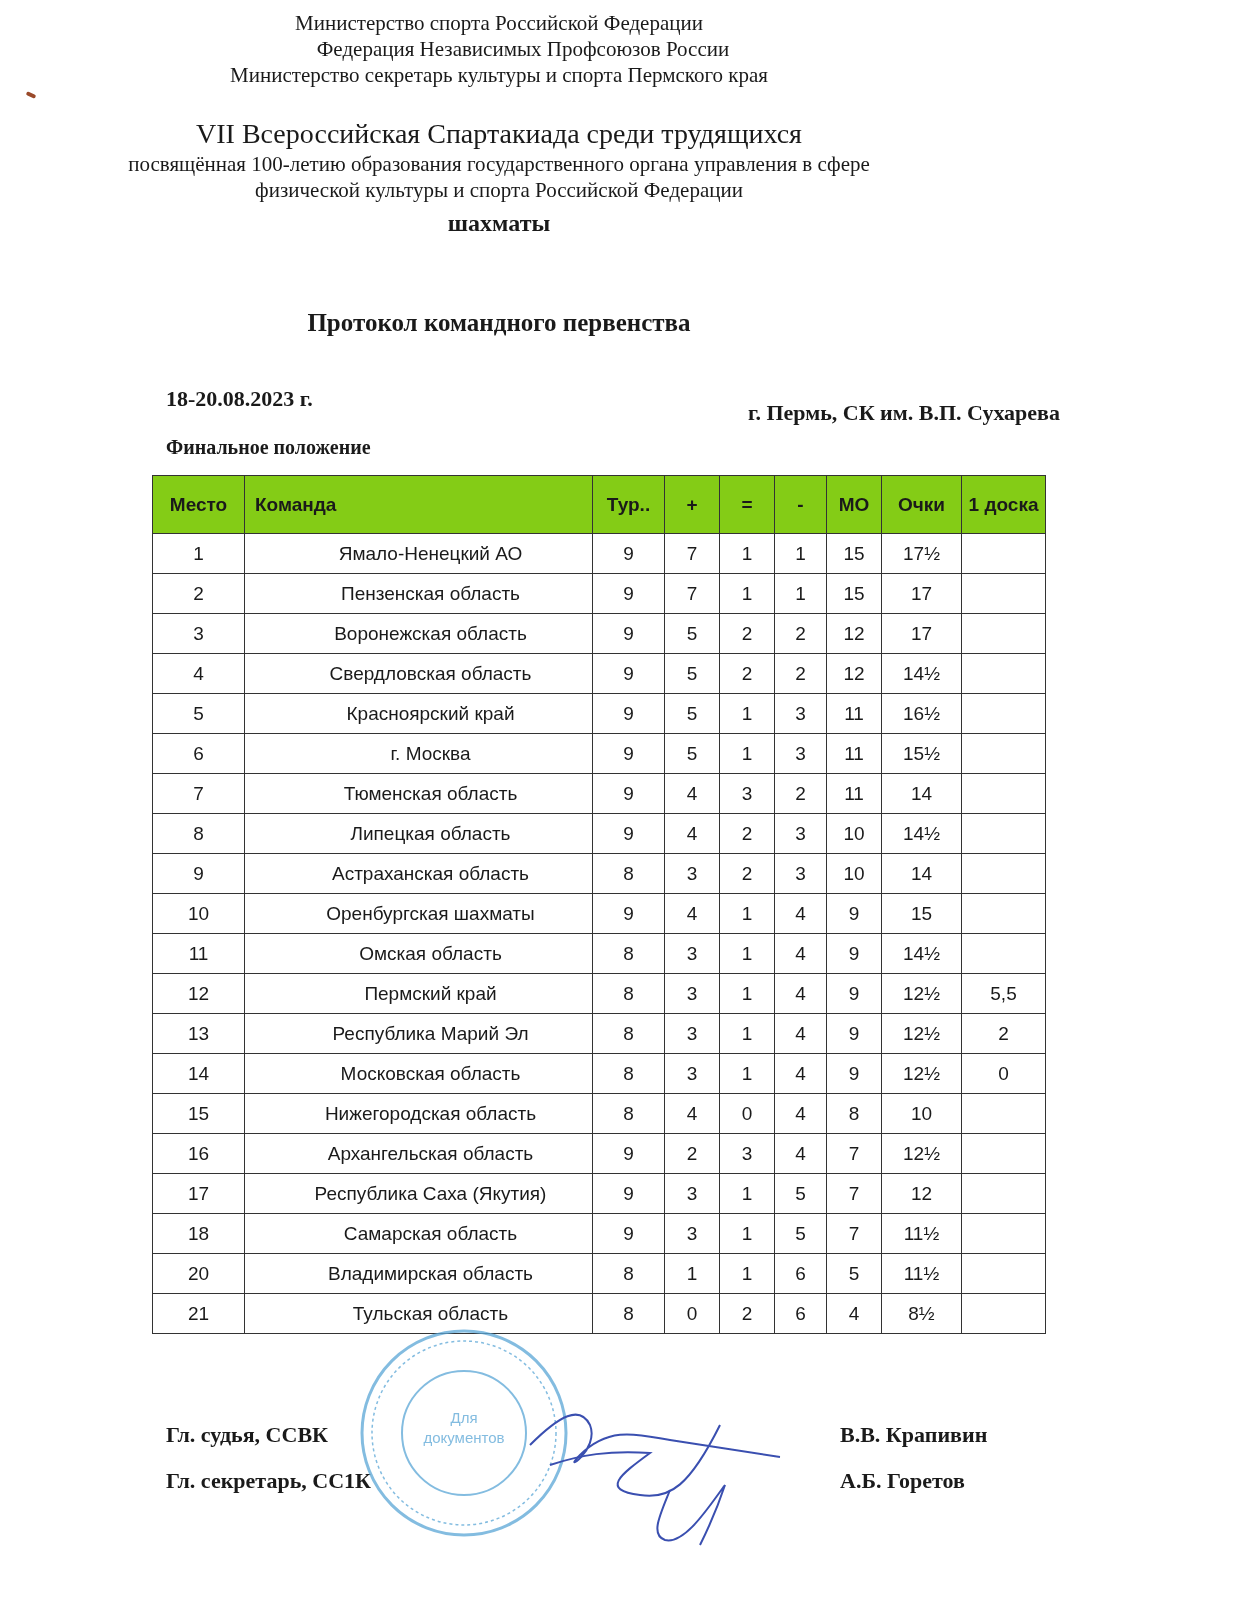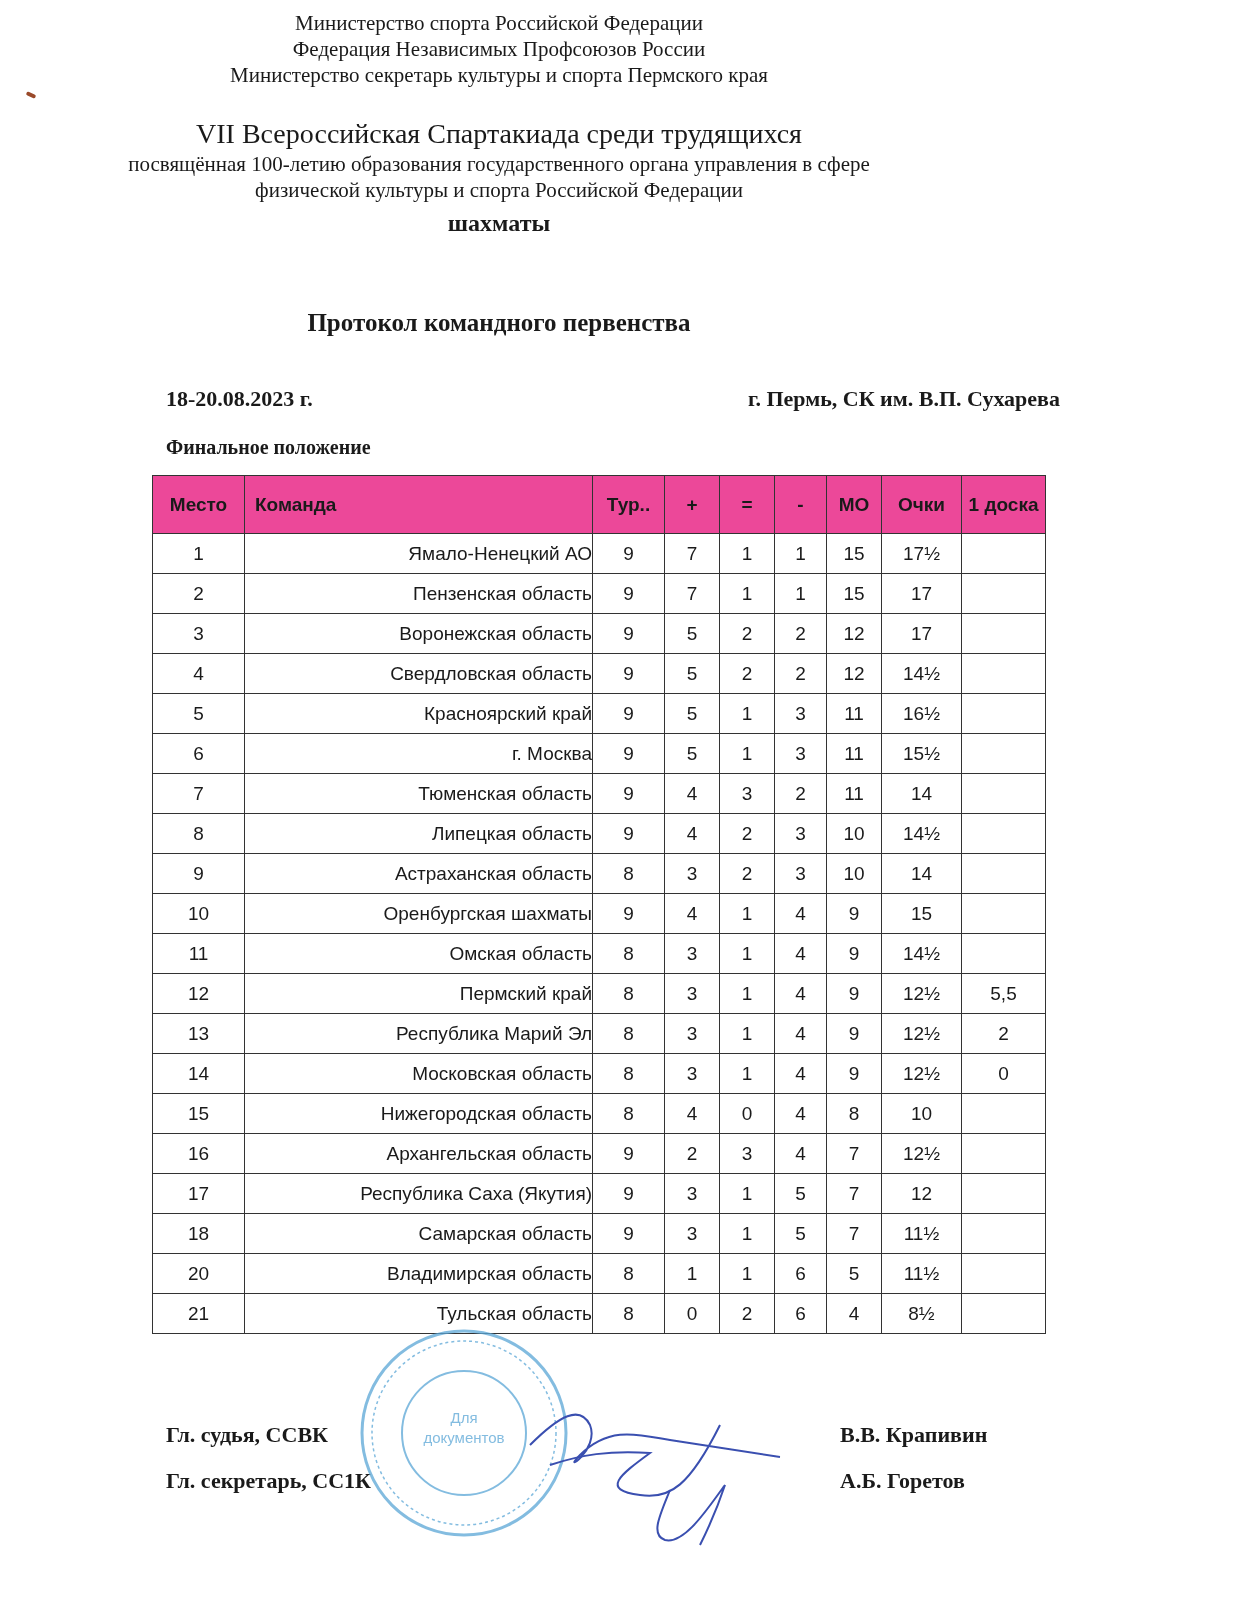--- a/index.html
+++ b/index.html
@@ -1,37 +1,37 @@
 <!DOCTYPE html>
 <html><head>
 <meta charset="utf-8">
 <style>
   html, body { margin: 0; padding: 0; background: #ffffff; }
   body { width: 1248px; height: 1615px; position: relative; overflow: hidden; color: #1a1a1a; }
   .serif { font-family: "Liberation Serif", "DejaVu Serif", serif; }
   .center { position: absolute; left: 0; width: 998px; text-align: center; }
   .org { font-size: 21px; line-height: 26px; }
   #org1 { top: 10px; }
-  #org2 { top: 36px; }
+  #org2 { top: 36px; margin-left: 24px; }
   #org3 { top: 62px; }
   #event-title { top: 118px; font-size: 28px; line-height: 32px; }
   #event-sub1 { top: 152px; font-size: 21px; line-height: 24px; }
   #event-sub2 { top: 178px; font-size: 21px; line-height: 24px; }
   #sport { top: 208px; font-size: 24px; font-weight: bold; line-height: 30px; }
   #protocol-title { top: 308px; font-size: 25px; font-weight: bold; line-height: 30px; }
   #date { position: absolute; left: 166px; top: 386px; font-size: 22px; font-weight: bold; }
-  #venue { position: absolute; right: 188px; top: 386px; font-size: 22px; font-weight: bold; }
+  #venue { position: absolute; right: 188px; top: 400px; font-size: 22px; font-weight: bold; }
   #final-label { position: absolute; left: 166px; top: 436px; font-size: 20px; font-weight: bold; }
   .mark { position: absolute; left: 26px; top: 93px; width: 10px; height: 4px; background: #9a4a2a; transform: rotate(25deg); border-radius: 2px; }
 
   table#standings { position: absolute; left: 152px; top: 475px; border-collapse: collapse; font-family: "Liberation Sans", "DejaVu Sans", sans-serif; font-size: 19px; }
   #standings th, #standings td { border: 1.5px solid #333; text-align: center; padding: 0; }
-  #standings th { background: #ec4899; font-weight: bold; height: 57px; font-size: 19px; }
+  #standings th { background: #84cc16; font-weight: bold; height: 57px; font-size: 19px; }
   #standings td { height: 39px; }
-  #standings .col-team { text-align: right; padding-left: 24px; }
+  #standings .col-team { text-align: center; padding-left: 24px; }
   #standings th.col-team { text-align: left; }
 
   .sig-label { position: absolute; left: 166px; font-size: 22px; font-weight: bold; }
   .sig-name { position: absolute; left: 840px; font-size: 22px; font-weight: bold; }
   #judge-label { top: 1422px; }
   #secretary-label { top: 1468px; text-align: right; }
   #judge-name { top: 1422px; }
   #secretary-name { top: 1468px; }
   #stamp { position: absolute; left: 358px; top: 1327px; width: 212px; height: 212px; }
   #signature { position: absolute; left: 520px; top: 1395px; width: 270px; height: 155px; }

